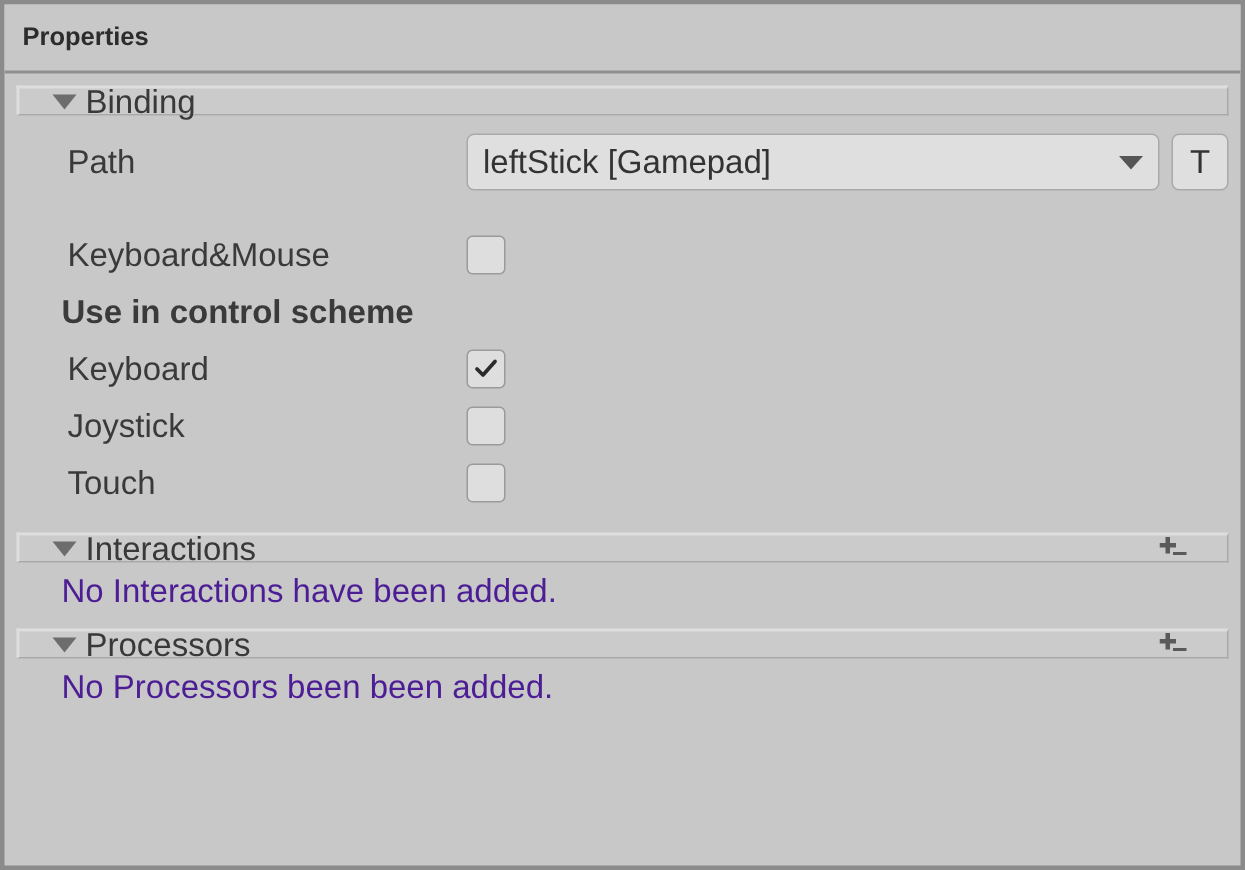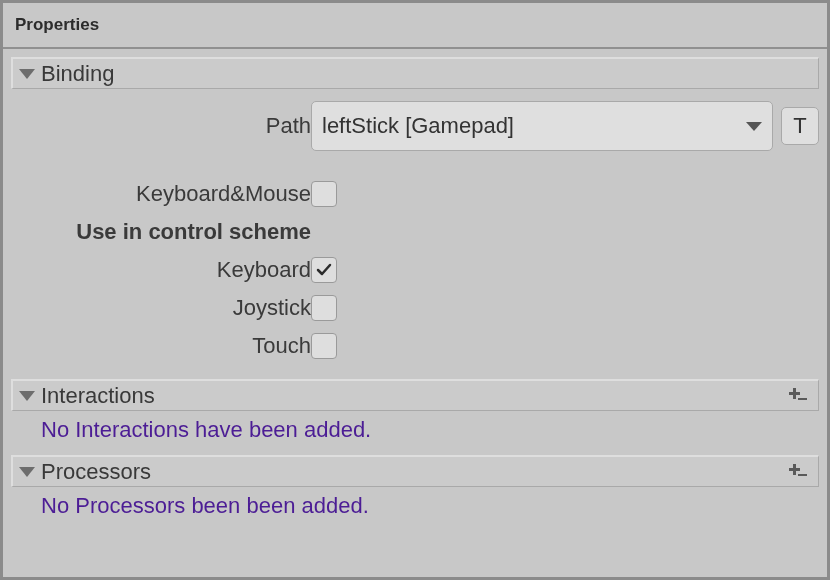--- a/index.html
+++ b/index.html
@@ -23,25 +23,25 @@
     padding: 0 12px;
     border-bottom: 2px solid #909090;
     background: #c8c8c8;
   }
   .titlebar .label {
     font-weight: 700;
     font-size: 17px;
     color: #2c2c2c;
   }
   .section-header {
-    height: 32px;
+    height: 20px;
     margin: 0 8px;
     display: flex;
     align-items: center;
-    padding: 0 6px;
+    padding: 0 22px;
     background: #cbcbcb;
     border-top: 2px solid #dedede;
     border-left: 2px solid #dedede;
     border-right: 1px solid #a9a9a9;
     border-bottom: 1px solid #a9a9a9;
     gap: 6px;
   }
   .section-header.first { margin-top: 8px; }
   .section-header .tri {
     width: 0; height: 0;
@@ -68,26 +68,25 @@
   .row {
     display: flex;
     align-items: center;
     padding: 6px 0;
   }
   .row .field-label {
     width: 300px;
     padding-left: 34px;
     font-size: 22px;
     color: #3a3a3a;
-    text-align: right;
   }
   .row .field-label.bold { font-weight: 700; padding-left: 30px; }
   .dropdown {
     flex: 1 1 auto;
-    height: 50px;
+    height: 38px;
     background: #dfdfdf;
     border: 1px solid #a9a9a9;
     border-radius: 5px;
     display: flex;
     align-items: center;
     padding: 0 10px;
     font-size: 22px;
     color: #333;
     position: relative;
     cursor: pointer;

